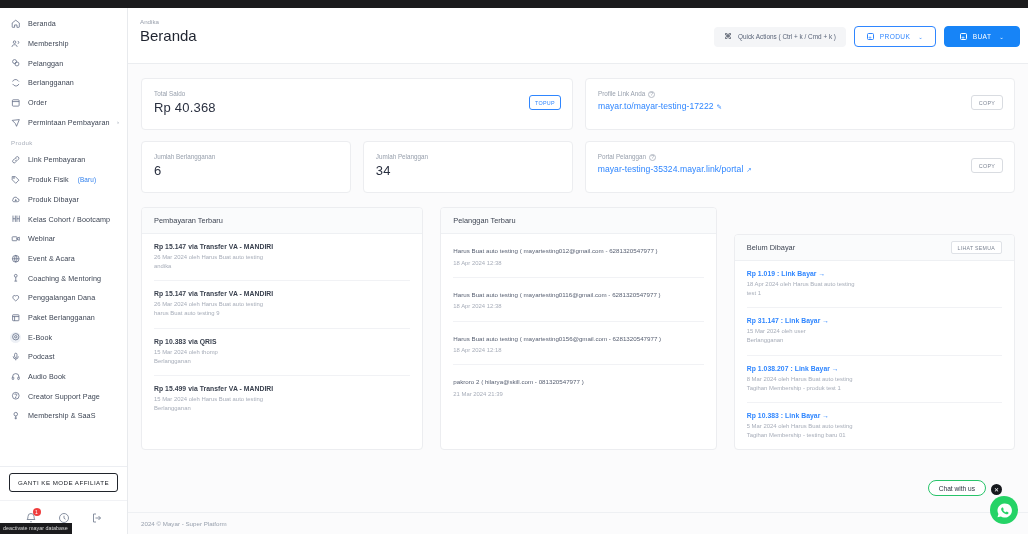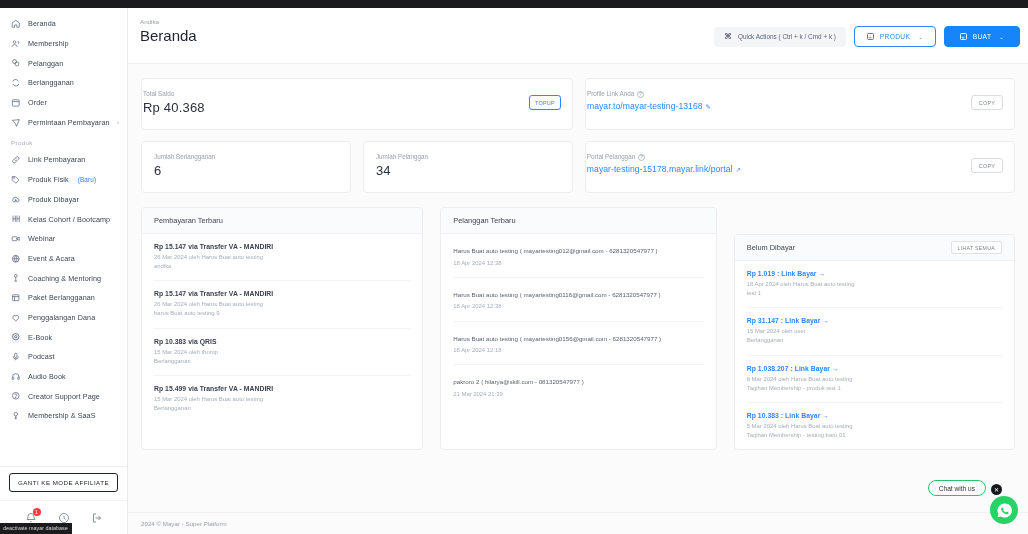--- a/index.html
+++ b/index.html
@@ -102,21 +102,21 @@
   .main {
     position: absolute; left: 128px; top: 64px; width: 900px; height: 450px;
     background: #fbfbfc; padding: 14px 13px 0 13px;
   }
   .card { background: #fff; border: 1px solid #ecedf0; border-radius: 4px; }
 
   .row1 { display: flex; gap: 12px; }
   .col-l { width: 437px; }
   .col-r { width: 435px; }
 
-  .bal-card { height: 52px; position: relative; padding: 11px 1px; }
+  .bal-card { height: 52px; position: relative; padding: 11px 12px; }
   .c-label { font-size: 6.3px; color: #98a0ad; }
   .c-label .qm { display: inline-flex; width: 7px; height: 7px; border: 1px solid #b6bcc6;
     border-radius: 50%; font-size: 5px; align-items: center; justify-content: center;
     color: #98a0ad; margin-left: 3px; vertical-align: middle; }
   .c-big { font-size: 13px; color: #2a3040; margin-top: 3px; letter-spacing: .2px; }
   .c-link { font-size: 8.6px; color: #2f86ff; margin-top: 3px; letter-spacing: .05px; }
   .c-link .ext { font-size: 6.5px; margin-left: 3px; }
   .c-btn {
     position: absolute; right: 11px; top: 16px;
     border: 1px solid #2f86ff; color: #2f86ff; background: #fff; border-radius: 3px;
@@ -316,34 +316,34 @@
             <circle cx="12" cy="7" r="3.5"></circle>
             <path d="M12 10.5v10M8.5 20.5h7"></path>
           </svg>
         </span>
       <span class="nav-label">Coaching &amp; Mentoring</span>
     </div>
 
     <div class="nav-item">
       <span class="ic">
           <svg viewBox="0 0 24 24" fill="none" stroke="currentColor" stroke-width="1.8">
+            <path d="M12 20s-7.5-4.7-7.5-9.6A4.4 4.4 0 0 1 12 7.6a4.4 4.4 0 0 1 7.5 2.8C19.5 15.3 12 20 12 20z"></path>
+          </svg>
+        </span>
+      <span class="nav-label">Penggalangan Dana</span>
+    </div>
+
+    <div class="nav-item">
+      <span class="ic">
+          <svg viewBox="0 0 24 24" fill="none" stroke="currentColor" stroke-width="1.8">
             <rect x="4" y="4.5" width="16" height="15" rx="1.5"></rect>
             <path d="M4 9h16M9 19.5V9"></path>
           </svg>
         </span>
       <span class="nav-label">Paket Berlangganan</span>
-    </div>
-
-    <div class="nav-item">
-      <span class="ic">
-          <svg viewBox="0 0 24 24" fill="none" stroke="currentColor" stroke-width="1.8">
-            <path d="M12 20s-7.5-4.7-7.5-9.6A4.4 4.4 0 0 1 12 7.6a4.4 4.4 0 0 1 7.5 2.8C19.5 15.3 12 20 12 20z"></path>
-          </svg>
-        </span>
-      <span class="nav-label">Penggalangan Dana</span>
     </div>
 
     <div class="nav-item active">
       <span class="ic">
           <svg viewBox="0 0 24 24" fill="none" stroke="currentColor" stroke-width="1.8">
             <circle cx="12" cy="12" r="8"></circle>
             <circle cx="12" cy="12" r="3"></circle>
           </svg>
         </span>
       <span class="nav-label">E-Book</span>
@@ -449,38 +449,38 @@
     <div class="col-l">
       <div class="card bal-card">
         <div class="c-label">Total Saldo</div>
         <div class="c-big">Rp 40.368</div>
         <button class="c-btn">TOPUP</button>
       </div>
     </div>
     <div class="col-r">
       <div class="card bal-card">
         <div class="c-label"><span>Profile Link Anda</span><span class="qm">?</span></div>
-        <div class="c-link"><span>mayar.to/mayar-testing-13168</span><span class="ext">✎</span></div>
+        <div class="c-link"><span>mayar.to/mayar-testing-17222</span><span class="ext">✎</span></div>
         <button class="c-btn grey">COPY</button>
       </div>
     </div>
   </div>
 
   <div class="row2">
     <div class="card small-card">
       <div class="c-label">Jumlah Berlangganan</div>
       <div class="c-big">6</div>
     </div>
     <div class="card small-card">
       <div class="c-label">Jumlah Pelanggan</div>
       <div class="c-big">34</div>
     </div>
     <div class="card bal-card" style="width:435px">
       <div class="c-label"><span>Portal Pelanggan</span><span class="qm">?</span></div>
-      <div class="c-link"><span>mayar-testing-15178.mayar.link/portal</span><span class="ext">↗</span></div>
+      <div class="c-link"><span>mayar-testing-35324.mayar.link/portal</span><span class="ext">↗</span></div>
       <button class="c-btn grey">COPY</button>
     </div>
   </div>
 
   <div class="panels">
 
     <div class="panel p1">
       <div class="p-head">Pembayaran Terbaru</div>
       <div class="p-list">
         <div class="p-item">

